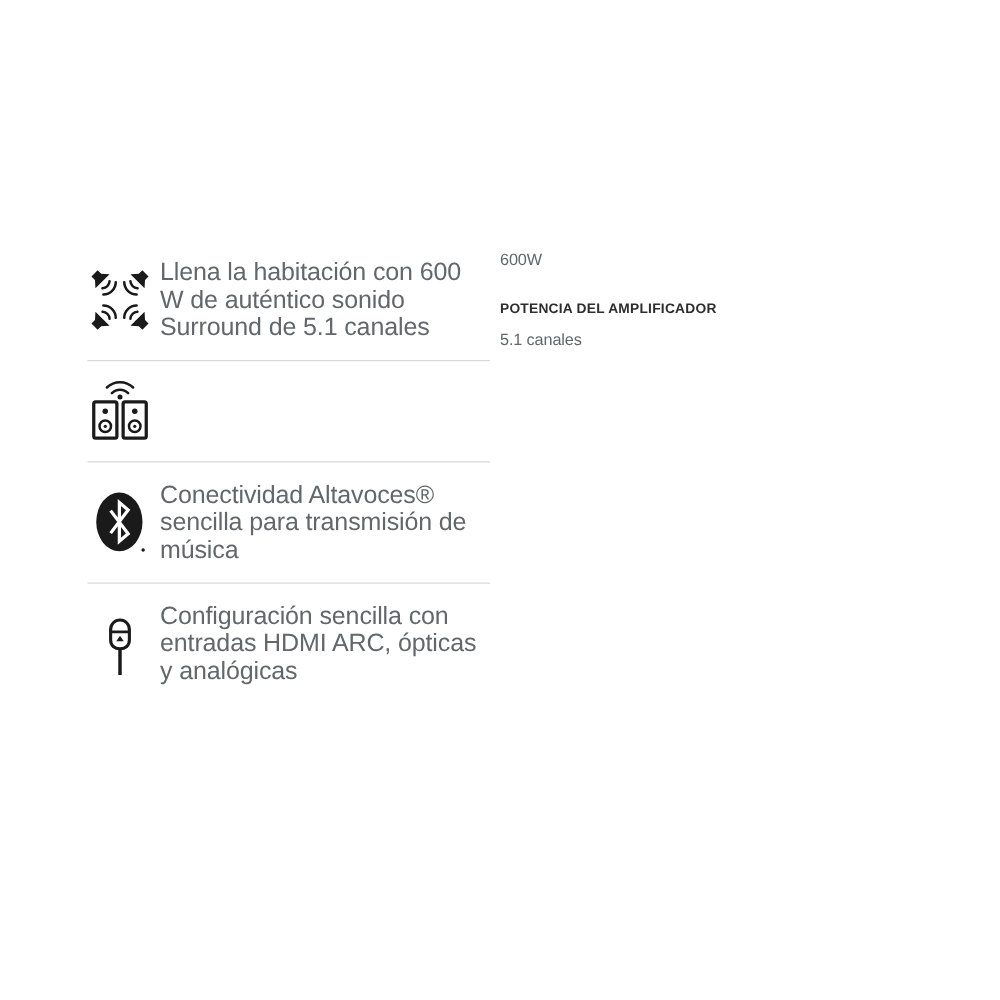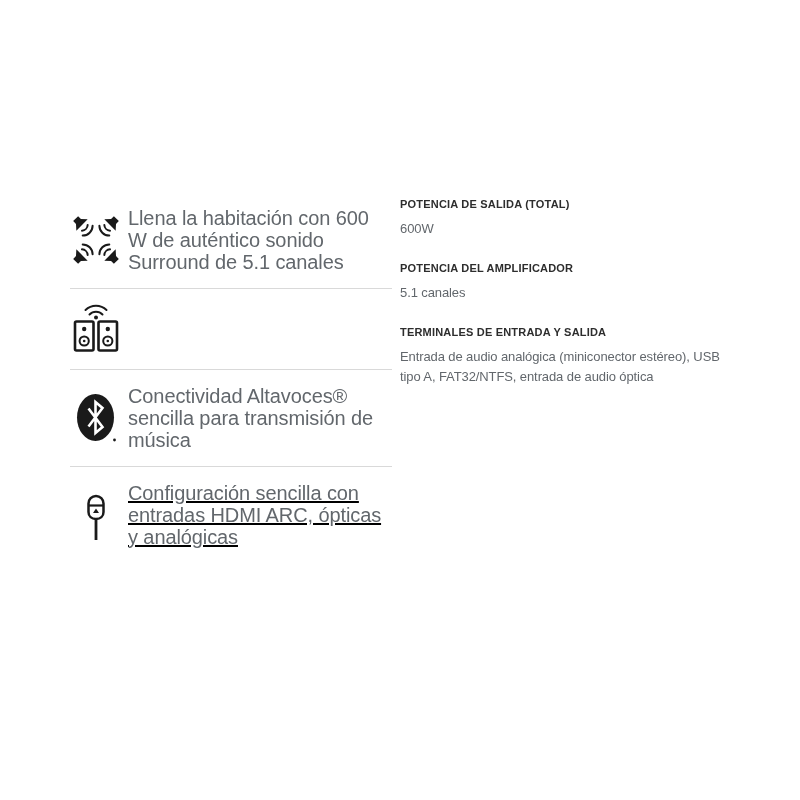--- a/index.html
+++ b/index.html
@@ -18,21 +18,21 @@
     padding:192px 65px 0 70px;
     align-items:flex-start;
   }
   
   .features{ width:322px; }
   .feature-row{
     display:flex; align-items:center;
     padding:15px 0;
     border-bottom:1px solid var(--divider);
   }
-  .feature-row:last-child{ border-bottom:none;text-decoration:underline; }
+  .feature-row:last-child{ border-bottom:none; }
   .feature-icon{
     width:52px; min-width:52px; margin-right:6px;
     display:flex; align-items:center; justify-content:center;
     color:var(--icon);
   }
   .feature-text{
     flex:1;
     font-size:20px; line-height:22px; letter-spacing:-0.1px;
     color:var(--feature-text);
   }
@@ -124,29 +124,24 @@
         </svg>
       </span>
       <span class="feature-text">Configuración sencilla con entradas HDMI ARC, ópticas y analógicas</span>
     </div>
 
   </div>
 
   <div class="specs">
 
     <div class="spec-block">
-      <div class="spec-label">POTENCIA DE SALIDA (TOTAL)</div>
       <div class="spec-value">600W</div>
     </div>
 
     <div class="spec-block">
       <div class="spec-label">POTENCIA DEL AMPLIFICADOR</div>
       <div class="spec-value">5.1 canales</div>
     </div>
 
-    <div class="spec-block">
-      <div class="spec-label">TERMINALES DE ENTRADA Y SALIDA</div>
-      <div class="spec-value">Entrada de audio analógica (miniconector estéreo), USB tipo A, FAT32/NTFS, entrada de audio óptica</div>
-    </div>
 
   </div>
 
 </div>
 
 </body></html>

